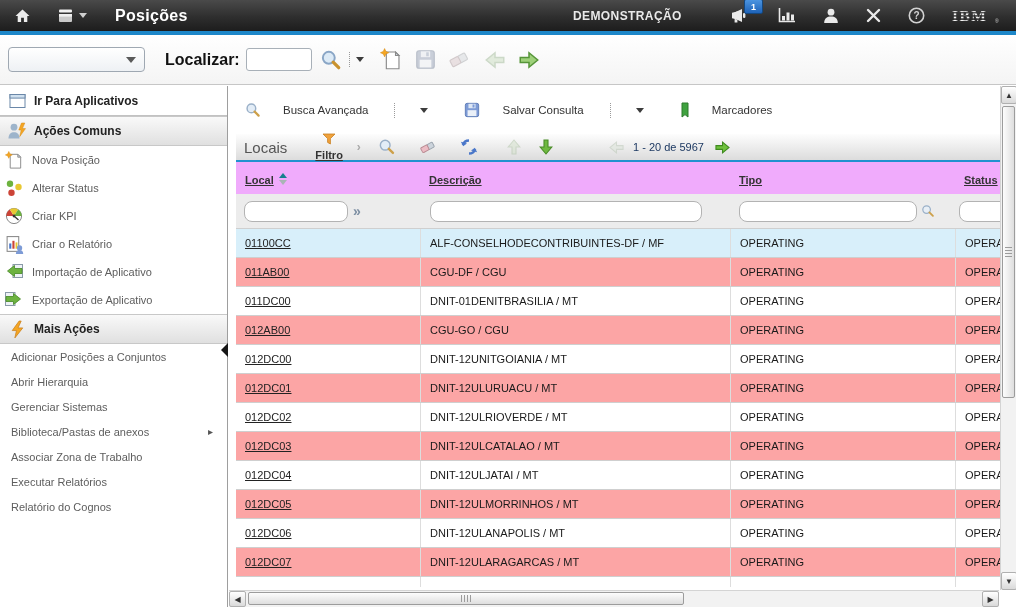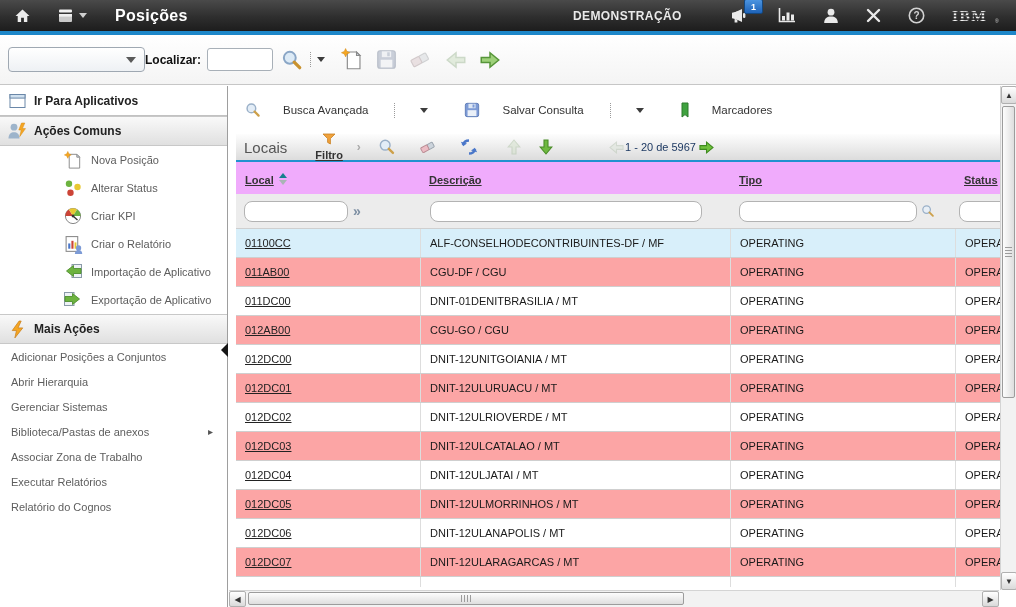--- a/index.html
+++ b/index.html
@@ -20,56 +20,56 @@
   .tb-badge{position:absolute;top:-9px;right:-12px;min-width:13px;height:13px;padding:0 2px;
     background:linear-gradient(#4b94e0,#1f63b8);border:1px solid #14477e;border-radius:2px;
     color:#fff;font-size:9px;font-weight:bold;display:flex;align-items:center;justify-content:center;}
 
   
   .toolbar{position:absolute;left:0;top:35px;width:1016px;height:50px;box-sizing:border-box;
     background:linear-gradient(#ffffff,#f4f4f4);border-bottom:1px solid #c6c6c6;display:flex;align-items:center;}
   .tb-select{margin-left:8px;width:137px;height:25px;box-sizing:border-box;border:1px solid #9fa8b2;border-radius:4px;
     background:linear-gradient(#ffffff,#eef1f4);display:flex;align-items:center;justify-content:flex-end;padding-right:8px;}
   .tb-select .sel-caret{width:0;height:0;border-left:5px solid transparent;border-right:5px solid transparent;border-top:6px solid #5a5a5a;}
-  .loc-label{font-size:12px;font-weight:bold;color:#111;}
+  .loc-label{margin-left:20px;font-size:16px;font-weight:bold;color:#111;}
   .loc-input{margin-left:6px;width:66px;height:23px;box-sizing:border-box;border:1px solid #a8b0b8;border-radius:3px;
     background:#fff;font-size:11px;padding:0 4px;font-family:"Liberation Sans",sans-serif;}
   .tbtn{display:flex;align-items:center;margin-left:8px;}
   .dotsep{width:1px;height:15px;border-left:1px dotted #9a9a9a;margin:0 5px 0 7px;}
   .mini-caret{width:0;height:0;border-left:4px solid transparent;border-right:4px solid transparent;border-top:5px solid #3c3c3c;}
   .disabled-ico{opacity:.45;filter:grayscale(.6);}
   .pale{opacity:.55;}
 
   
   .sidebar{position:absolute;left:0;top:86px;width:228px;height:521px;box-sizing:border-box;
     background:#fff;border-right:1px solid #9e9e9e;}
   .side-header{height:30px;box-sizing:border-box;display:flex;align-items:center;gap:7px;padding-left:7px;
     font-size:12px;font-weight:bold;color:#222;}
   .side-header.plain{background:#fff;border-bottom:1px solid #c2c2c2;}
   .side-header.gray{background:linear-gradient(#f9f9f9,#e0e0e0);border-top:1px solid #c8c8c8;border-bottom:1px solid #c8c8c8;}
-  .side-item{height:28px;display:flex;align-items:center;gap:8px;padding-left:15px;font-size:11px;color:#5d5d5d;cursor:default;margin-left:48px;}
+  .side-item{height:28px;display:flex;align-items:center;gap:8px;padding-left:4px;font-size:11px;color:#5d5d5d;cursor:default;}
   .side-item2{height:25px;display:flex;align-items:center;padding-left:11px;font-size:11px;color:#5d5d5d;position:relative;}
   .submenu-arrow{position:absolute;right:14px;color:#555;font-size:10px;}
   .s-ico{width:20px;height:20px;display:flex;align-items:center;justify-content:center;}
   .s-ico svg{display:block;}
   .collapse-handle{position:absolute;left:221px;top:343px;width:0;height:0;
     border-top:7px solid transparent;border-bottom:7px solid transparent;border-right:7px solid #161616;}
 
   
   .main{position:absolute;left:236px;top:86px;width:764px;height:521px;background:#fff;}
   .actions-row{height:48px;display:flex;align-items:center;gap:36px;padding-left:9px;background:#fff;}
   .action-btn{display:flex;align-items:center;gap:22px;font-size:11.5px;color:#333;cursor:pointer;}
   .locais-bar{height:26px;background:linear-gradient(#fdfdfd,#dcdcdc);border-bottom:2px solid #2191cf;
     display:flex;align-items:center;padding-left:8px;position:relative;}
   .locais-title{font-size:15px;color:#555;}
   .filtro-grp{display:flex;align-items:center;gap:4px;margin-left:28px;flex-direction:column;}
   .filtro-lbl{font-size:11px;font-weight:bold;color:#333;text-decoration:underline;cursor:pointer;}
   .chev{color:#aaa;font-size:12px;margin-left:14px;font-weight:bold;}
   .lb-ico{margin-left:17px;display:flex;align-items:center;cursor:pointer;}
-  .pag-grp{position:absolute;left:372px;display:flex;align-items:center;gap:0;}
+  .pag-grp{position:absolute;left:372px;display:flex;align-items:center;gap:8px;}
   .pag-txt{font-size:11px;color:#1e3a63;}
 
   
   .c1{width:184px;box-sizing:border-box;}
   .c2{width:310px;box-sizing:border-box;}
   .c3{width:225px;box-sizing:border-box;}
   .c4{width:45px;box-sizing:border-box;overflow:hidden;}
   .thead{height:32px;display:flex;background:#f0abfc;}
   .hc{display:flex;align-items:flex-end;padding:0 0 8px 9px;font-size:11px;font-weight:bold;color:#333;cursor:pointer;}
   .hc-lbl{text-decoration:underline;white-space:nowrap;}

